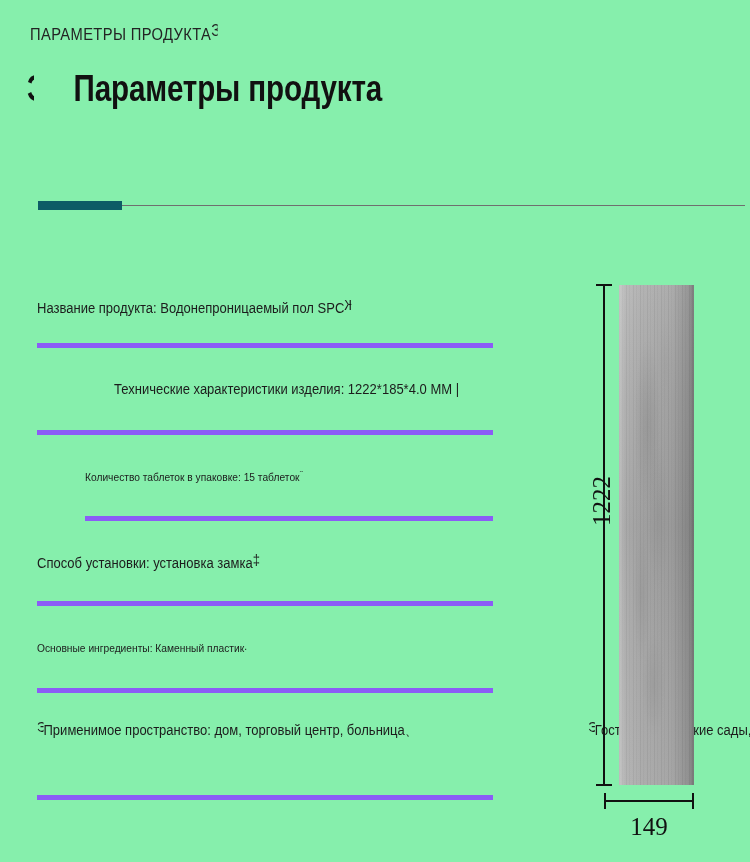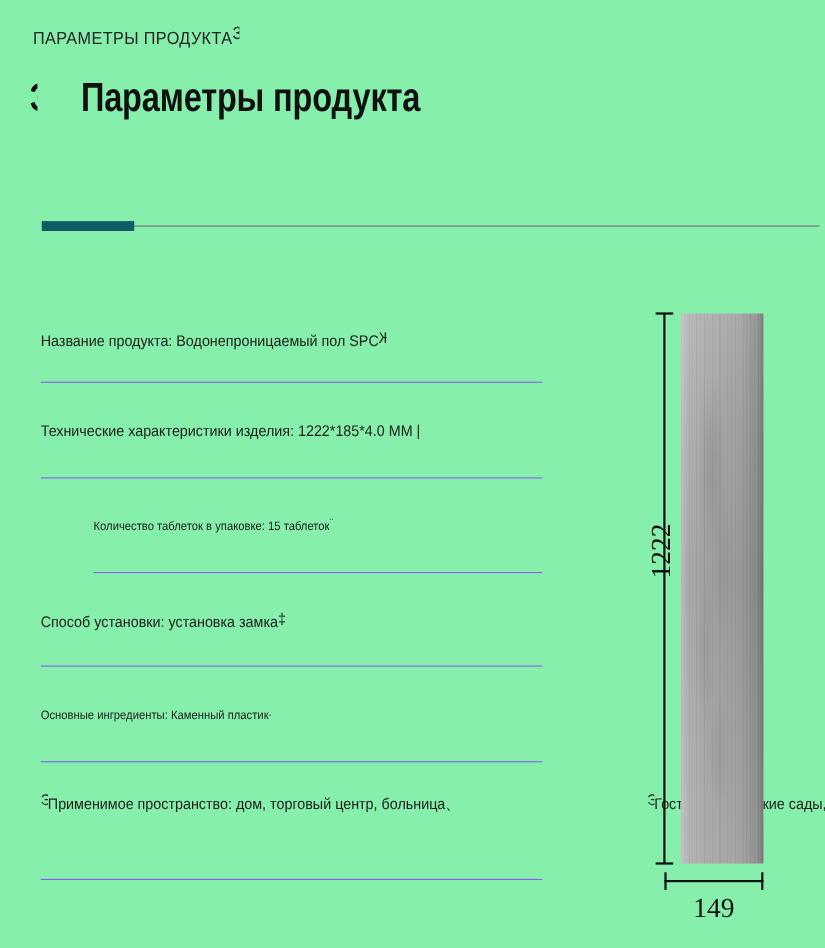--- a/index.html
+++ b/index.html
@@ -105,26 +105,26 @@
   
   .specs {
     position: absolute;
     left: 37px;
     top: 270px;
     width: 456px;
   }
   .spec-row {
     position: relative;
     box-sizing: border-box;
-    border-bottom: 1px solid #8b5cf6;
+    border-bottom: 5px solid #8b5cf6;
     display: flex;
     align-items: center;
   }
   .spec-row.r1 { height: 78px; }
-  .spec-row.r2 { height: 87px; }
+  .spec-row.r2 { height: 87px; justify-content: flex-end; }
   .spec-row.r3 { height: 86px; margin-left: 48px; }
   .spec-row.r4 { height: 85px; }
   .spec-row.r5 { height: 87px; }
   .spec-row.r6 { height: 107px; align-items: flex-start; padding-top: 26px; }
 
   .spec-text {
     font-family: "Liberation Sans", sans-serif;
     color: #1c1c1c;
     white-space: nowrap;
     transform-origin: left center;

